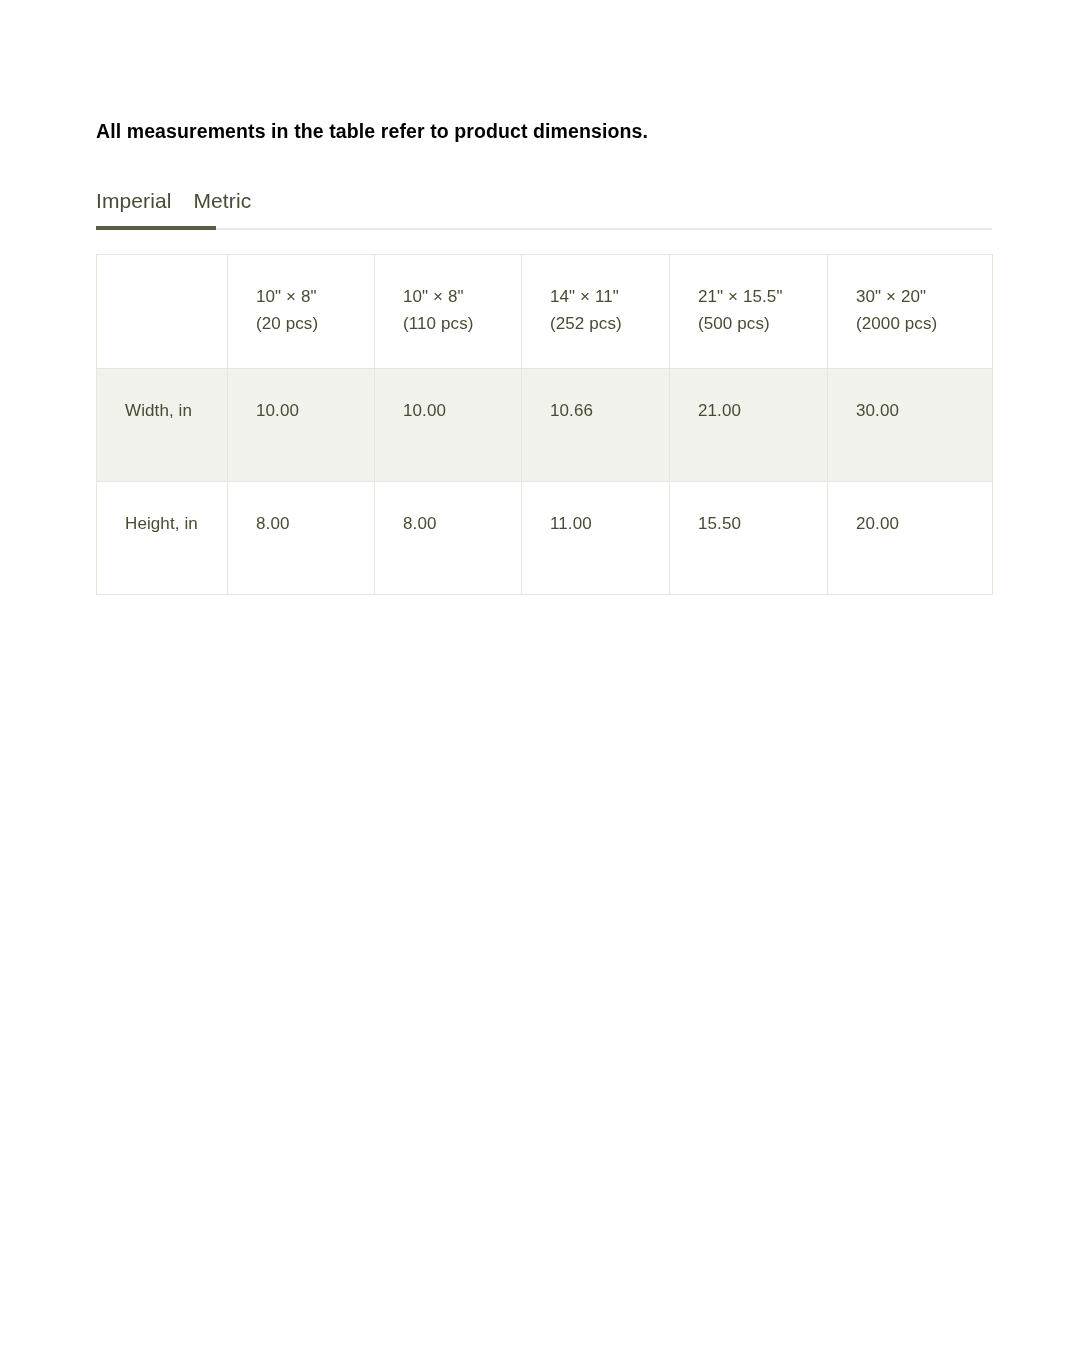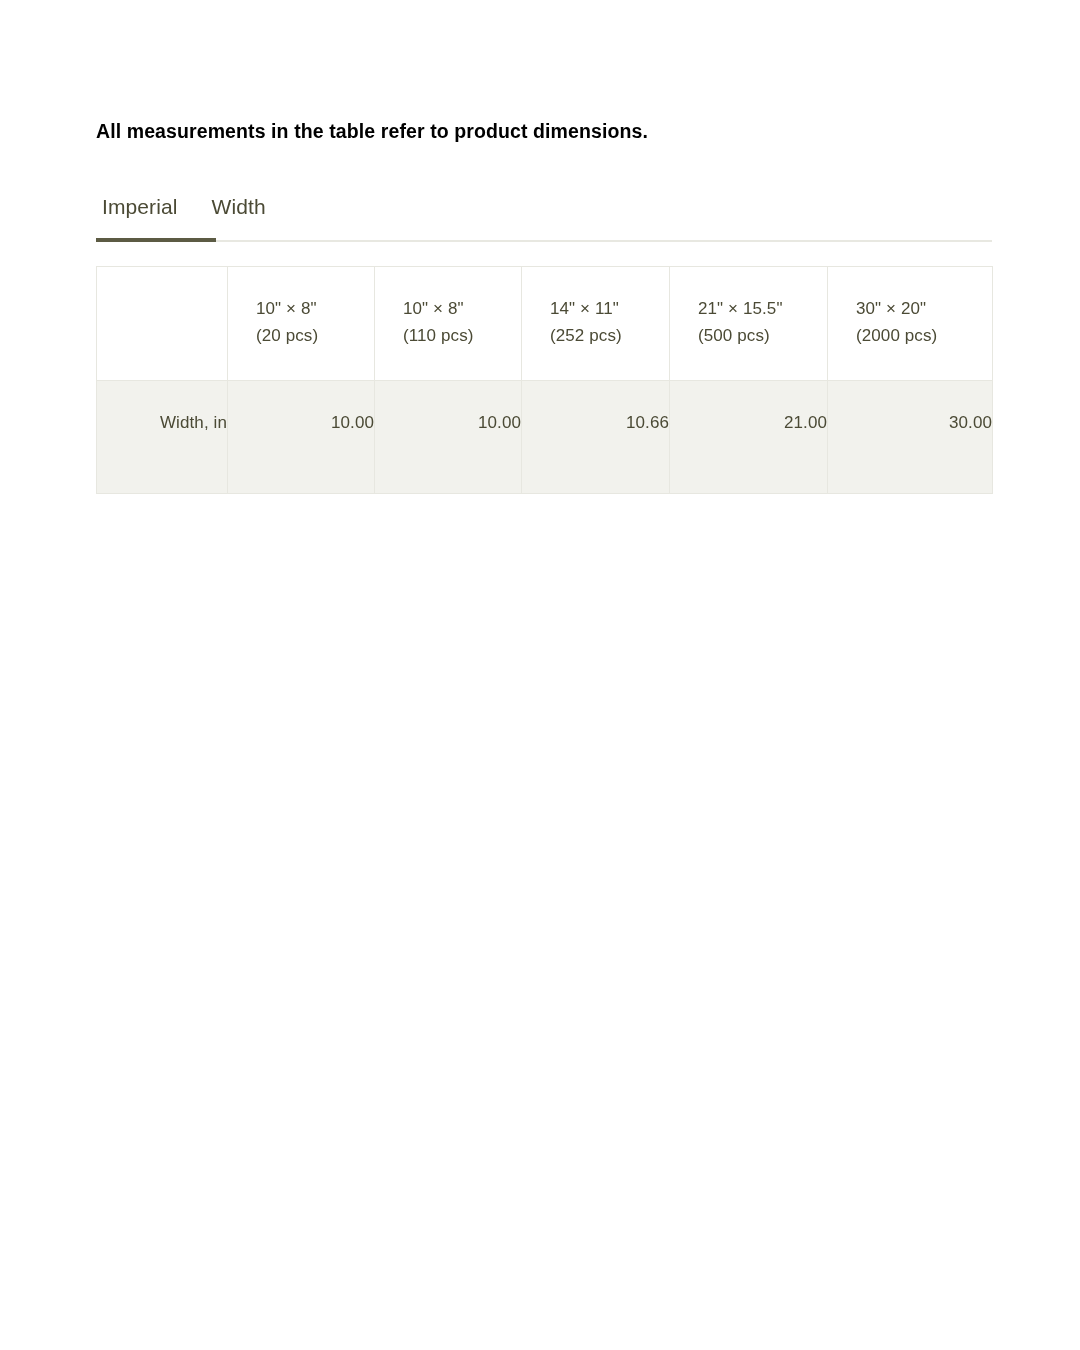--- a/index.html
+++ b/index.html
@@ -49,21 +49,21 @@
     border-bottom: 2px solid #e8e8e1;
     width: 896px;
     box-sizing: border-box;
   }
   .tab {
     font-size: 21px;
     font-weight: 400;
     color: #4b4a35;
     letter-spacing: 0.1px;
     padding: 0 16px 14px 0;
-    margin: 6px;
+    margin: 0;
     background: none;
     border: none;
     cursor: pointer;
     line-height: 1.2;
     font-family: "Liberation Sans", sans-serif;
   }
   .tab.first { padding-right: 22px; }
   .tab-underline {
     position: absolute;
     left: 0;
@@ -99,21 +99,21 @@
   .dim-table col.c4 { width: 158px; }
   .dim-table col.c5 { width: 165px; }
 
   .dim-table thead th {
     height: 114px;
     box-sizing: border-box;
     background: #ffffff;
   }
   .hdr-line { display: block; white-space: nowrap; }
 
-  .dim-table tbody tr.shaded td { background: #f2f2ed; text-align: right; }
+  .dim-table tbody tr.shaded td { background: #f2f2ed; }
   .dim-table tbody tr.plain  td { background: #ffffff; }
   .dim-table tbody td {
     height: 113px;
     box-sizing: border-box;
   }
   .row-label {
     white-space: normal;
     max-width: 80px;
   }
   .cell-value { white-space: nowrap; }
@@ -121,21 +121,21 @@
 </head>
 <body>
 
 <div class="page">
   <div class="content">
 
     <p class="intro-note">All measurements in the table refer to product dimensions.</p>
 
     <div class="tabs">
       <button class="tab first">Imperial</button>
-      <button class="tab">Width</button>
+      <button class="tab">Metric</button>
       <span class="tab-underline"></span>
     </div>
 
     <table class="dim-table">
       <colgroup>
         <col class="c0">
           <col class="c1">
           <col class="c2">
         <col class="c3">
           <col class="c4">
@@ -175,17 +175,25 @@
       <tbody>
         <tr class="shaded">
           <td class="row-label">Width, in</td>
           <td class="cell-value">10.00</td>
           <td class="cell-value">10.00</td>
           <td class="cell-value">10.66</td>
           <td class="cell-value">21.00</td>
           <td class="cell-value">30.00</td>
         </tr>
 
+        <tr class="plain">
+          <td class="row-label">Height, in</td>
+          <td class="cell-value">8.00</td>
+          <td class="cell-value">8.00</td>
+          <td class="cell-value">11.00</td>
+          <td class="cell-value">15.50</td>
+          <td class="cell-value">20.00</td>
+        </tr>
       </tbody>
     </table>
 
   </div>
 </div>
 
 </body></html>

